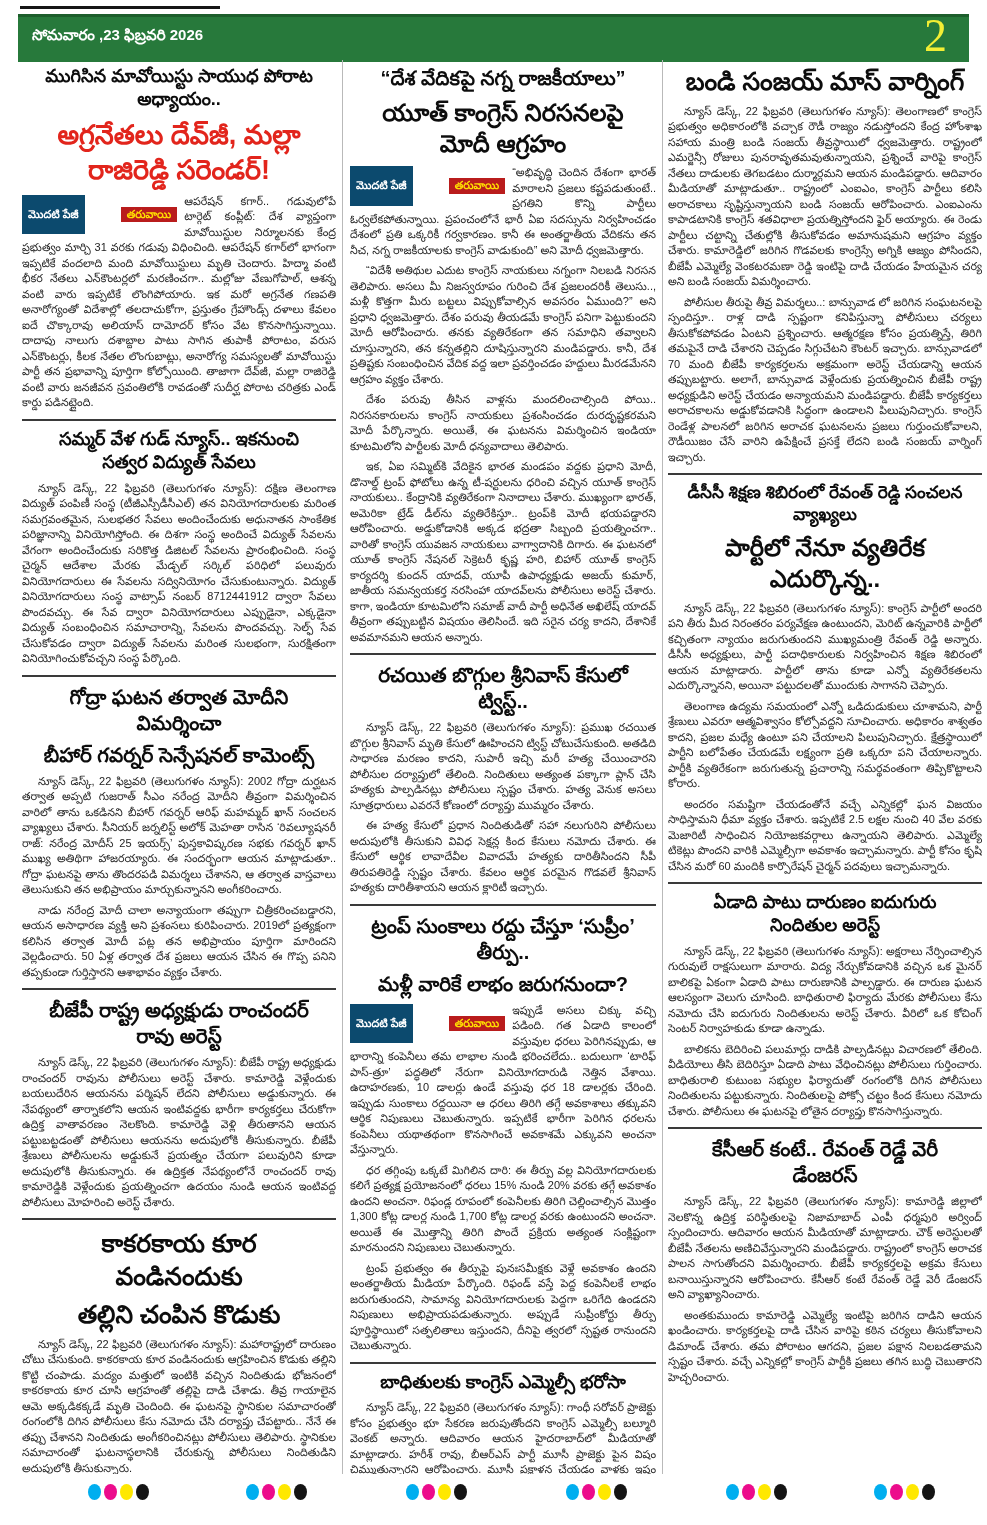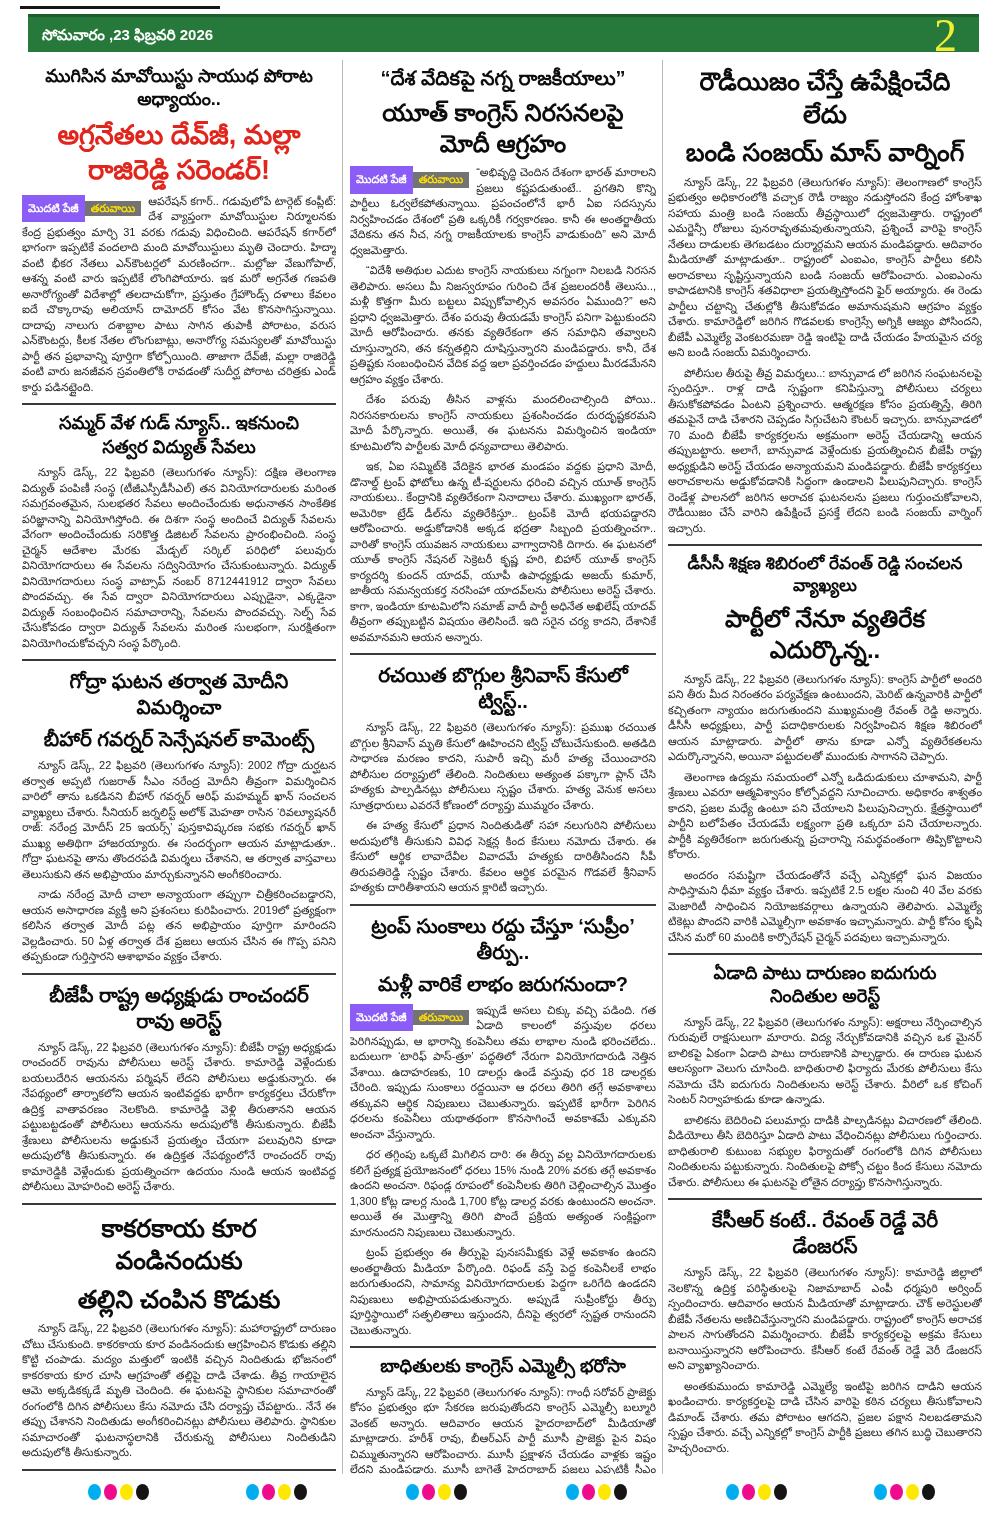--- a/index.html
+++ b/index.html
@@ -3,21 +3,21 @@
 <meta charset="utf-8">
 <style>
   * { margin:0; padding:0; box-sizing:border-box; }
   html,body { background:#ffffff; }
   .page {
     position:relative; width:987px; height:1525px; background:#ffffff;
     font-family:"Liberation Sans", sans-serif; color:#1c1c1c; overflow:hidden;
   }
   .crop-line { position:absolute; left:20px; top:6px; width:200px; height:3px; background:#161616; }
   .topbar {
-    position:absolute; left:28px; top:14px; width:951px; height:38px;
+    position:absolute; left:18px; top:14px; width:951px; height:48px;
     background:#27793b; border-top:3px solid #1d5e2c;text-align:right;
   }
   .topbar .date {
     position:absolute; left:14px; top:0; line-height:35px;
     color:#ffffff; font-weight:bold; font-size:15px;
   }
   .topbar .pagenum {
     position:absolute; right:22px; top:-8px; color:#f3ee34;
     font-family:"Liberation Serif", serif; font-size:46px; font-weight:normal;
   }
@@ -34,22 +34,22 @@
   .hl-lg  { font-size:24px;text-align:center; }
   .hl-xl  { font-size:25px; }
   .hl-red { color:#e2251c; font-size:27px; }
   .hl-sub { font-size:17px; }
   .body {
     font-size:11px; line-height:15.5px; text-align:justify; color:#1d1d1d;
     margin:0 0 5px; text-indent:16px;
   }
   .body.with-tag { text-indent:0; }
   .tag { float:left; margin:1px 7px 2px 0; font-size:11px; font-weight:bold; white-space:nowrap; }
-  .tag .tag-left  { background:#8b5cf6; color:#ffffff; padding:6px 6px; display:inline-block; }
-  .tag .tag-right { background:#737373; color:#ffdf00; padding:0 6px; display:inline-block; }
+  .tag .tag-left  { background:#0c4a6e; color:#ffffff; padding:12px 6px; display:inline-block; }
+  .tag .tag-right { background:#b91c1c; color:#ffdf00; padding:0 6px; display:inline-block;margin-left:36px; }
   .photo {
     float:right; width:150px; height:110px; margin:2px 0 4px 8px;
     border:1px solid #d8d8d8; background:#c9b59e;
   }
   .clearfix::after { content:""; display:block; clear:both; }
   .footer-dots { position:absolute; left:0; top:1482px; width:987px; height:24px; }
   .dot-group { position:absolute; top:2px; display:flex; gap:3px; }
   .dot { width:13px; height:16px; border-radius:50%; display:inline-block; }
   .dot.c { background:#00aeef; } .dot.m { background:#ec0c8c; }
   .dot.y { background:#ffe800; } .dot.k { background:#141414; }
@@ -172,21 +172,20 @@
     <div class="divider"></div>
     <div>
       <div class="hl hl-sm">బాధితులకు కాంగ్రెస్ ఎమ్మెల్సీ భరోసా</div>
       <p class="body">న్యూస్ డెస్క్, 22 ఫిబ్రవరి (తెలుగుగళం న్యూస్): గాంధీ సరోవర్ ప్రాజెక్టు కోసం ప్రభుత్వం భూ సేకరణ జరుపుతోందని కాంగ్రెస్ ఎమ్మెల్సీ బల్మూరి వెంకట్ అన్నారు. ఆదివారం ఆయన హైదరాబాద్‌లో మీడియాతో మాట్లాడారు. హరీశ్ రావు, బీఆర్ఎస్ పార్టీ మూసీ ప్రాజెక్టు పైన విషం చిమ్ముతున్నారని ఆరోపించారు. మూసీ ప్రక్షాళన చేయడం వాళ్లకు ఇష్టం లేదని మండిపడ్డారు. మూసీ బాగైతే హైదరాబాద్ ప్రజలు ఎప్పటికీ సీఎం రేవంత్ రెడ్డి ని గుర్తు పెట్టుకుంటారని బీఆర్ఎస్ భయం అని విమర్శించారు.</p>
 
     </div>
   </div>
 
   <div class="col col3">
     <div>
-      <div class="hl hl-xl">రౌడీయిజం చేస్తే ఉపేక్షించేది లేదు</div>
       <div class="hl hl-xl">బండి సంజయ్ మాస్ వార్నింగ్</div>
       <p class="body">న్యూస్ డెస్క్, 22 ఫిబ్రవరి (తెలుగుగళం న్యూస్): తెలంగాణలో కాంగ్రెస్ ప్రభుత్వం అధికారంలోకి వచ్చాక రౌడీ రాజ్యం నడుస్తోందని కేంద్ర హోంశాఖ సహాయ మంత్రి బండి సంజయ్ తీవ్రస్థాయిలో ధ్వజమెత్తారు. రాష్ట్రంలో ఎమర్జెన్సీ రోజులు పునరావృతమవుతున్నాయని, ప్రశ్నించే వారిపై కాంగ్రెస్ నేతలు దాడులకు తెగబడటం దుర్మార్గమని ఆయన మండిపడ్డారు. ఆదివారం మీడియాతో మాట్లాడుతూ.. రాష్ట్రంలో ఎంఐఎం, కాంగ్రెస్ పార్టీలు కలిసి అరాచకాలు సృష్టిస్తున్నాయని బండి సంజయ్ ఆరోపించారు. ఎంఐఎంను కాపాడటానికి కాంగ్రెస్ శతవిధాలా ప్రయత్నిస్తోందని ఫైర్ అయ్యారు. ఈ రెండు పార్టీలు చట్టాన్ని చేతుల్లోకి తీసుకోవడం అమానుషమని ఆగ్రహం వ్యక్తం చేశారు. కామారెడ్డిలో జరిగిన గొడవలకు కాంగ్రెస్సే అగ్నికి ఆజ్యం పోసిందని, బీజేపీ ఎమ్మెల్యే వెంకటరమణా రెడ్డి ఇంటిపై దాడి చేయడం హేయమైన చర్య అని బండి సంజయ్ విమర్శించారు.</p>
       <p class="body">పోలీసుల తీరుపై తీవ్ర విమర్శలు..: బాన్సువాడ లో జరిగిన సంఘటనలపై స్పందిస్తూ.. రాళ్ల దాడి స్పష్టంగా కనిపిస్తున్నా పోలీసులు చర్యలు తీసుకోకపోవడం ఏంటని ప్రశ్నించారు. ఆత్మరక్షణ కోసం ప్రయత్నిస్తే, తిరిగి తమపైనే దాడి చేశారని చెప్పడం సిగ్గుచేటని కౌంటర్ ఇచ్చారు. బాన్సువాడలో 70 మంది బీజేపీ కార్యకర్తలను అక్రమంగా అరెస్ట్ చేయడాన్ని ఆయన తప్పుబట్టారు. అలాగే, బాన్సువాడ వెళ్లేందుకు ప్రయత్నించిన బీజేపీ రాష్ట్ర అధ్యక్షుడిని అరెస్ట్ చేయడం అన్యాయమని మండిపడ్డారు. బీజేపీ కార్యకర్తలు అరాచకాలను అడ్డుకోవడానికి సిద్ధంగా ఉండాలని పిలుపునిచ్చారు. కాంగ్రెస్ రెండేళ్ల పాలనలో జరిగిన అరాచక ఘటనలను ప్రజలు గుర్తుంచుకోవాలని, రౌడీయిజం చేసే వారిని ఉపేక్షించే ప్రసక్తే లేదని బండి సంజయ్ వార్నింగ్ ఇచ్చారు.</p>
     </div>
     <div class="divider"></div>
     <div>
       <div class="hl hl-sub">డీసీసీ శిక్షణ శిబిరంలో రేవంత్ రెడ్డి సంచలన వ్యాఖ్యలు</div>
       <div class="hl hl-lg">పార్టీలో నేనూ వ్యతిరేక ఎదుర్కొన్న..</div>
       <p class="body">న్యూస్ డెస్క్, 22 ఫిబ్రవరి (తెలుగుగళం న్యూస్): కాంగ్రెస్ పార్టీలో అందరి పని తీరు మీద నిరంతరం పర్యవేక్షణ ఉంటుందని, మెరిట్ ఉన్నవారికి పార్టీలో కచ్చితంగా న్యాయం జరుగుతుందని ముఖ్యమంత్రి రేవంత్ రెడ్డి అన్నారు. డీసీసీ అధ్యక్షులు, పార్టీ పదాధికారులకు నిర్వహించిన శిక్షణ శిబిరంలో ఆయన మాట్లాడారు. పార్టీలో తాను కూడా ఎన్నో వ్యతిరేకతలను ఎదుర్కొన్నానని, అయినా పట్టుదలతో ముందుకు సాగానని చెప్పారు.</p>
       <p class="body">తెలంగాణ ఉద్యమ సమయంలో ఎన్నో ఒడిదుడుకులు చూశామని, పార్టీ శ్రేణులు ఎవరూ ఆత్మవిశ్వాసం కోల్పోవద్దని సూచించారు. అధికారం శాశ్వతం కాదని, ప్రజల మధ్యే ఉంటూ పని చేయాలని పిలుపునిచ్చారు. క్షేత్రస్థాయిలో పార్టీని బలోపేతం చేయడమే లక్ష్యంగా ప్రతి ఒక్కరూ పని చేయాలన్నారు. పార్టీకి వ్యతిరేకంగా జరుగుతున్న ప్రచారాన్ని సమర్థవంతంగా తిప్పికొట్టాలని కోరారు.</p>

